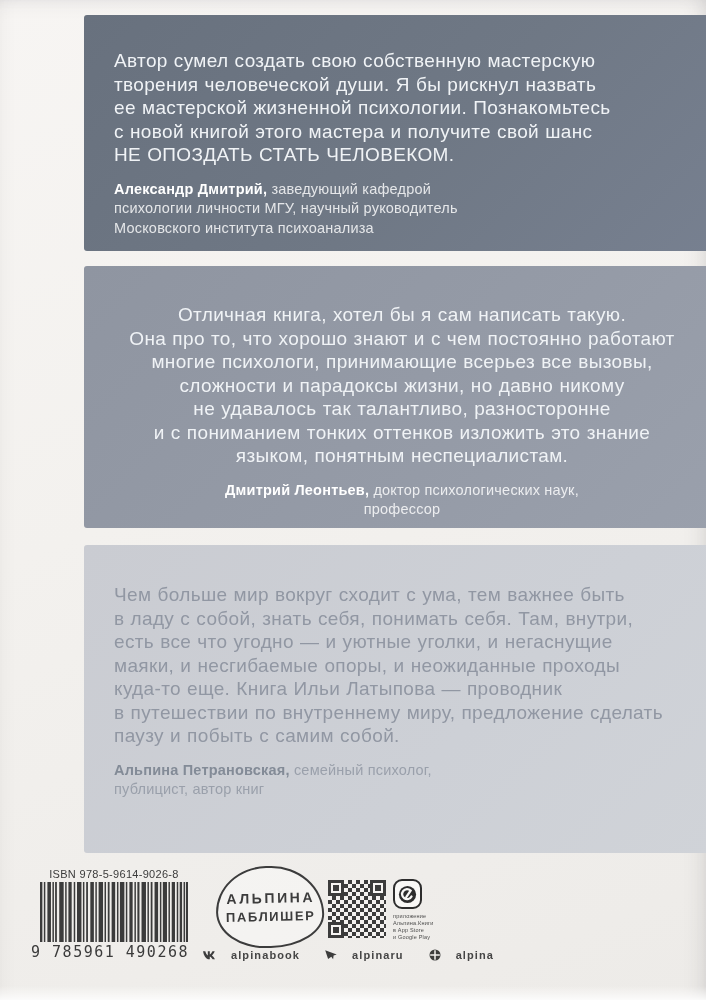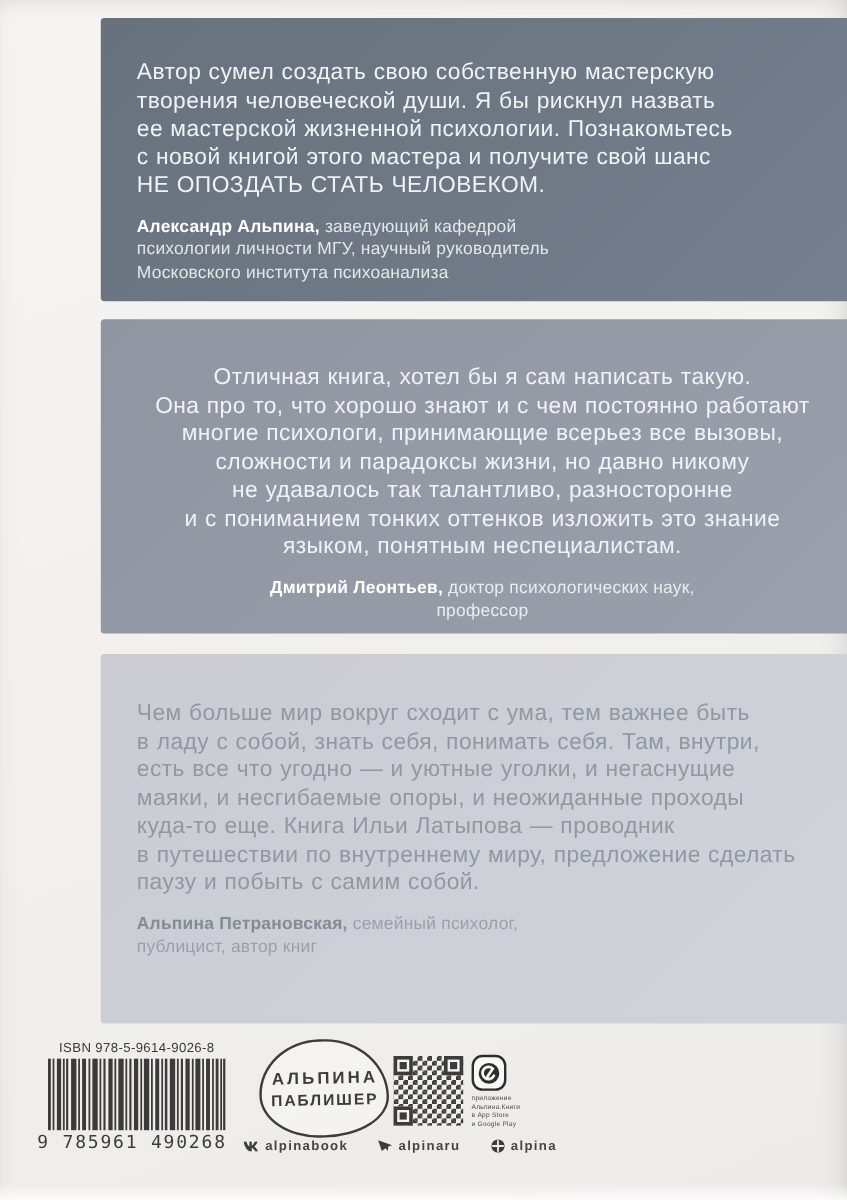--- a/index.html
+++ b/index.html
@@ -58,41 +58,41 @@
   .finder.tl { left:0; top:0; } .finder.tr { right:0; top:0; } .finder.bl { left:0; bottom:0; }
 
   .app { position:absolute; left:393px; top:879px; width:64px; }
   .app-icon {
     width:29px; height:30px; border:2px solid #2d2d2d; border-radius:9px;
     display:flex; align-items:center; justify-content:center; background:#f9f8f6;
   }
   .app-caption { margin-top:4px; font-size:5.5px; line-height:7px; letter-spacing:.2px; color:#4c4c4c; white-space:pre-line; }
 
   .social { position:absolute; left:203px; top:949px; display:flex; align-items:center; gap:24px; }
-  .s-item { display:flex; align-items:center; gap:4px; font-size:11px; font-weight:bold; letter-spacing:1.1px; color:#454545; }
+  .s-item { display:flex; align-items:center; gap:14px; font-size:11px; font-weight:bold; letter-spacing:1.1px; color:#454545; }
   .s-icon { display:inline-flex; width:14px; height:12px; align-items:center; justify-content:center; }
   .s-icon svg { display:block; }
   .flip { transform:scaleX(-1); }
 
   
   .cover::after { content:""; position:absolute; left:0; right:0; bottom:0; height:14px;
     background:linear-gradient(to bottom, rgba(255,255,255,0), rgba(255,255,255,.85)); pointer-events:none; }
 </style>
 </head>
 <body>
 
 <div class="cover">
 
   <section class="card card-1">
     <p class="quote">Автор сумел создать свою собственную мастерскую
 творения человеческой души. Я бы рискнул назвать
 ее мастерской жизненной психологии. Познакомьтесь
 с новой книгой этого мастера и получите свой шанс
 НЕ ОПОЗДАТЬ СТАТЬ ЧЕЛОВЕКОМ.</p>
-    <p class="attr"><span class="attr-name">Александр Альпина,</span> <span class="attr-role">заведующий кафедрой
+    <p class="attr"><span class="attr-name">Александр Дмитрий,</span> <span class="attr-role">заведующий кафедрой
 психологии личности МГУ, научный руководитель
 Московского института психоанализа</span></p>
   </section>
 
   <section class="card card-2">
     <p class="quote">Отличная книга, хотел бы я сам написать такую.
 Она про то, что хорошо знают и с чем постоянно работают
 многие психологи, принимающие всерьез все вызовы,
 сложности и парадоксы жизни, но давно никому
 не удавалось так талантливо, разносторонне

